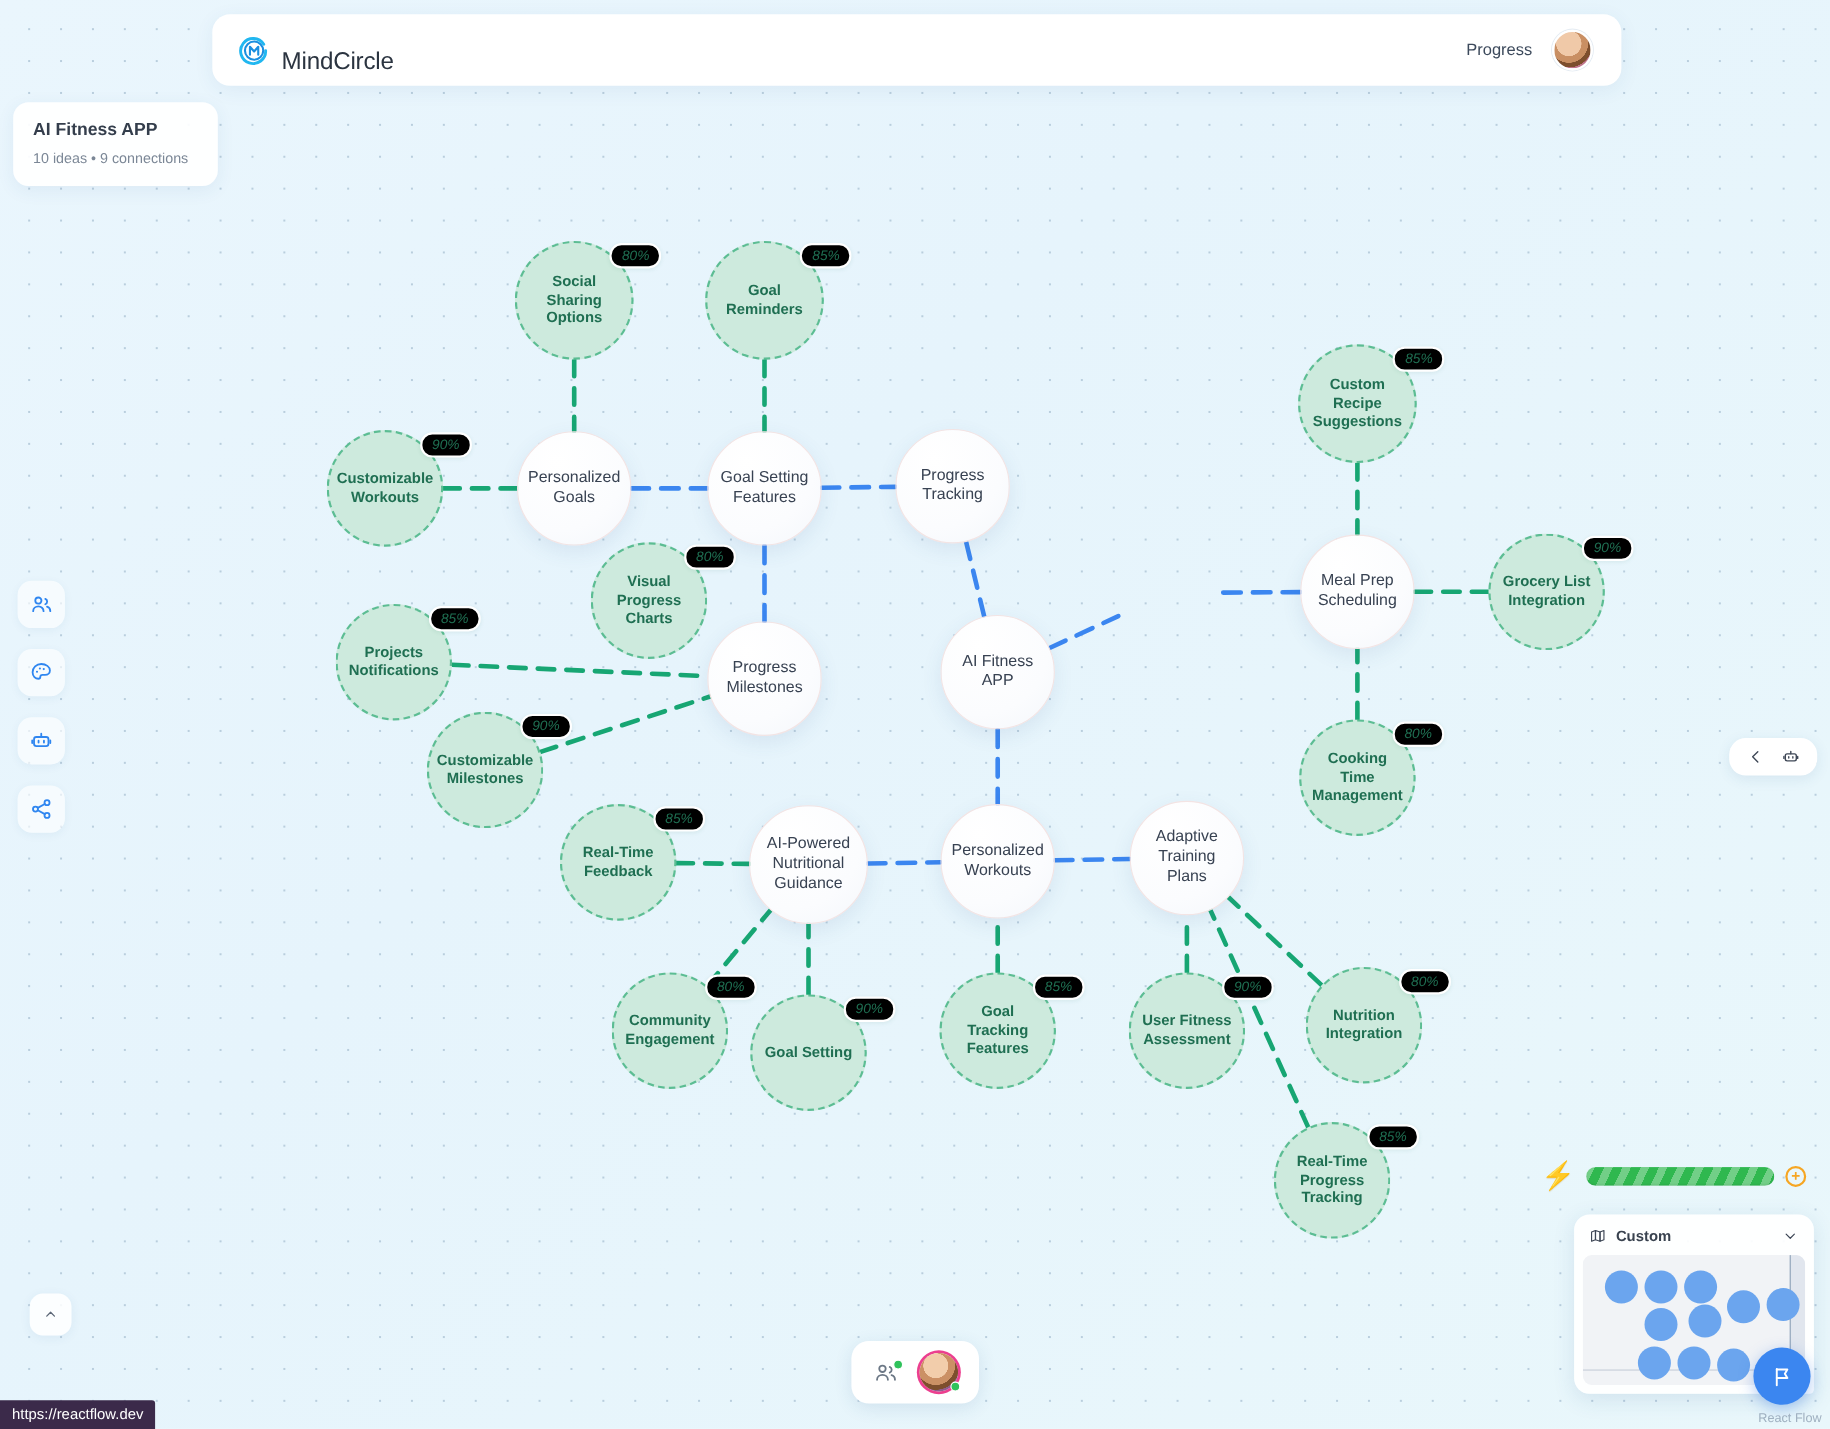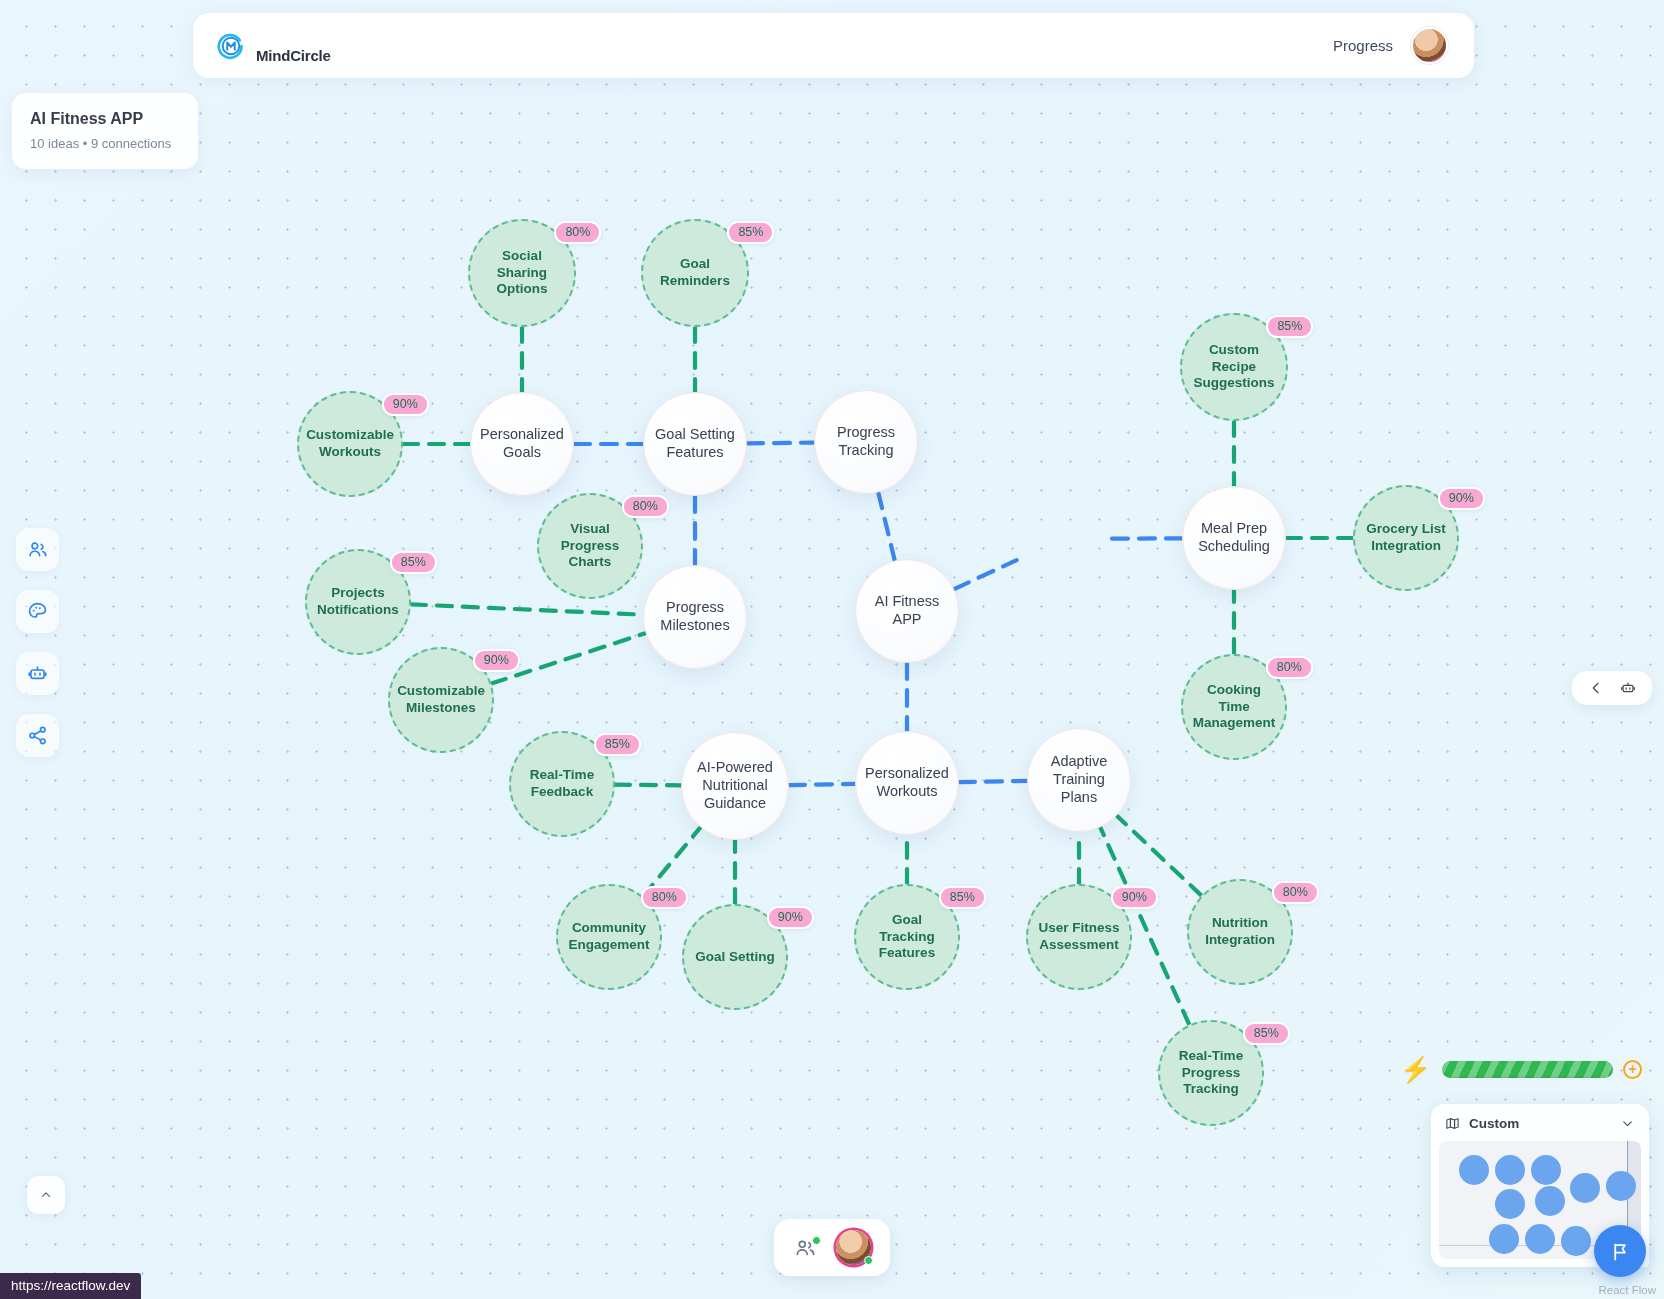--- a/index.html
+++ b/index.html
@@ -29,21 +29,21 @@
     background: #ffffff;
     border-radius: 16px;
     box-shadow: 0 4px 18px rgba(40,90,140,.07);
     display: flex; align-items: center;
     padding: 0 26px 0 24px;
     z-index: 40;
   }
   #brand { display: flex; align-items: center; gap: 11px; }
   .brand-mark { width: 28px; height: 28px; display: block; }
   .brand-name {
-    font-size: 15px; font-weight: 700; color: #2b3440; letter-spacing: -.2px; margin-top: 20px;
+    font-size: 22px; font-weight: 400; color: #2b3440; letter-spacing: -.2px; margin-top: 20px;
   }
   #header .spacer { flex: 1; }
   .projects-link {
     font-size: 15px; color: #3d4a5c; font-weight: 400; margin-right: 18px;
     cursor: pointer;
   }
   .avatar {
     width: 37px; height: 37px; border-radius: 50%;
     background: radial-gradient(circle at 40% 32%, #f0c9a8 0 38%, #c98f63 39% 58%, #7d4e2d 59% 72%, #c0748c 73% 100%);
     border: 2px solid #ffffff;
@@ -103,29 +103,30 @@
   .node.main .label { color: #384252; font-size: 14.5px; font-weight: 400; }
 
   .node.idea {
     background: #cdeadd;
     border: 2.5px dashed #5cbd93;
   }
   .node.idea .label { color: #1f6f52; font-size: 13.5px; font-weight: 600; }
 
   .badge {
     position: absolute;
-    background: #f9a8d4;
+    background: #000000;
     border: 2px solid #ffffff;
     color: #1f6f52;
     font-size: 12.5px; font-weight: 500;
     border-radius: 11px;
     padding: 2px 9px 3px;
     white-space: nowrap;
     box-shadow: 0 1px 4px rgba(40,120,90,.10);
     cursor: pointer;
+    font-style: italic;
   }
 
   
   #side-controls {
     position: absolute; right: 12px; top: 671px;
     background: #ffffff; border-radius: 15px;
     box-shadow: 0 3px 13px rgba(40,90,140,.10);
     display: flex; align-items: center; gap: 16px;
     padding: 9px 16px; z-index: 35;
   }

